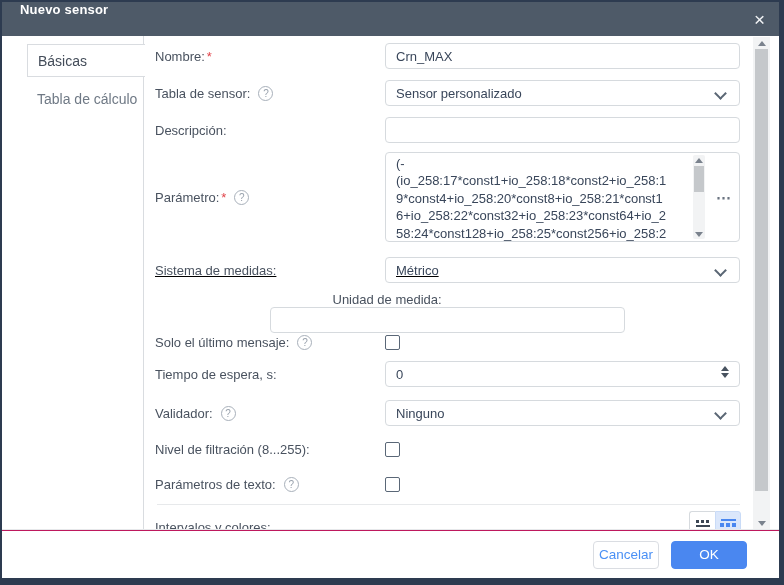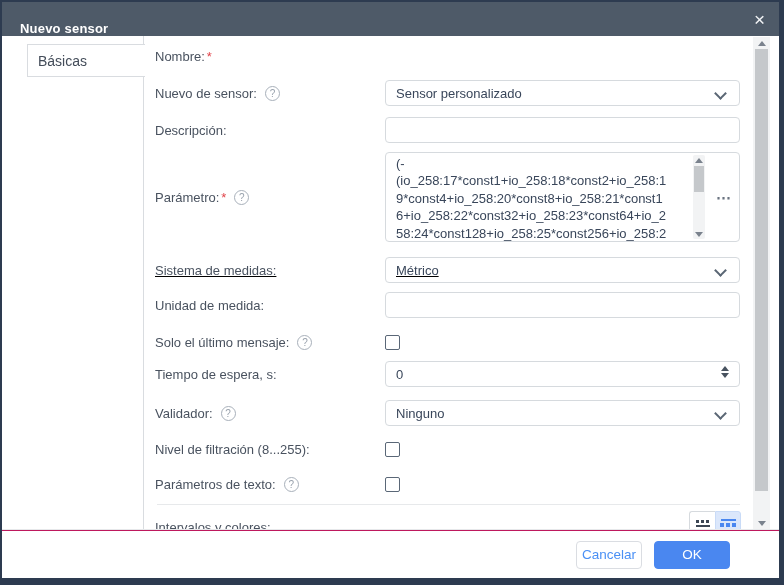--- a/index.html
+++ b/index.html
@@ -3,21 +3,21 @@
 <meta charset="utf-8">
 <style>
   * { box-sizing: border-box; margin: 0; padding: 0; }
   html,body { width:784px; height:585px; font-family:"Liberation Sans", sans-serif; }
   .dialog {
     position: relative; width: 784px; height: 585px;
     background: #2d3b50; overflow: hidden;
   }
   .header {
     position: absolute; left: 2px; top: 2px; right: 5px; height: 34px;
-    background: #4e5a68; display: flex; align-items: flex-end;
+    background: #4e5a68; display: flex; align-items: flex-start;
   }
   .header .title { color:#ffffff; font-size:13px; font-weight:bold; margin-left:18px; letter-spacing:.2px; }
   .header .close {
     position:absolute; right:10px; top:50%; transform:translateY(-50%);
     color:#f2f4f6; font-size:19px; line-height:1; cursor:pointer; font-weight:400; padding:2px 4px;
   }
   .main {
     position:absolute; left:2px; right:5px; top:36px; bottom:7px; background:#be185d;
   }
   .scrollarea {
@@ -101,21 +101,21 @@
   .tgl.active .mini-bar { background:#4a87f0; width:15px; }
   
   .vscroll { position:absolute; right:9px; top:1px; width:17px; height:492px; background:#f2f3f4; }
   .vscroll .thumb { position:absolute; left:2px; right:2px; top:12px; height:442px; background:#c5c8cb; cursor:grab; }
   .vscroll .sb-arrow { height:12px; }
   .vscroll .up { top:0; } .vscroll .down { bottom:0; }
   .param-scroll .up { top:0; } .param-scroll .down { bottom:0; }
   
   .footer {
     position:absolute; left:0; right:0; bottom:0; height:47px; background:#fff;
-    display:flex; align-items:center; justify-content:flex-end; gap:12px; padding-right:49px;
+    display:flex; align-items:center; justify-content:flex-end; gap:12px; padding-right:32px;
   }
   .btn {
     height:28px; border-radius:4px; font-size:13.5px; font-family:"Liberation Sans", sans-serif;
     cursor:pointer; display:flex; align-items:center; justify-content:center;
   }
   .btn-cancel { width:66px; background:#fff; border:1px solid #dadde2; color:#4a90f5; }
   .btn-ok { width:76px; background:#4a87f0; border:1px solid #4a87f0; color:#fff; }
 </style>
 </head>
 <body>
@@ -127,31 +127,37 @@
     <span class="close">×</span>
   </div>
 
   <div class="main">
     <div class="scrollarea">
 
       <div class="tab-separator"></div>
       <div class="tab active">
         <span>Básicas</span>
       </div>
+      <div class="tab inactive">
+        <span>Tabla de cálculo</span>
+      </div>
 
       <div class="row" style="top:7px; height:26px;">
         <div class="lbl">
           <span>Nombre:</span>
             <span class="req">*</span>
         </div>
+        <div class="field">
+          <input class="tbox" type="text" value="Crn_MAX" style="">
+        </div>
       </div>
 
       <div class="row" style="top:44px; height:26px;">
         <div class="lbl">
-          <span>Nuevo de sensor:</span>
+          <span>Tabla de sensor:</span>
           <span class="help">?</span>
         </div>
         <div class="field">
           <div class="select">
             <span>Sensor personalizado</span>
             <i class="chev"></i>
           </div>
         </div>
       </div>
 
@@ -196,21 +202,21 @@
           <span>Sistema de medidas:</span>
         </div>
         <div class="field">
           <div class="select">
             <span>Métrico</span>
             <i class="chev"></i>
           </div>
         </div>
       </div>
 
-      <div class="row" style="top:256px; height:26px;">
+      <div class="row" style="top:256px; height:26px;flex-direction:column;">
         <div class="lbl">
           <span>Unidad de medida:</span>
         </div>
         <div class="field">
           <input class="tbox" type="text" value="" style="">
         </div>
       </div>
 
       <div class="row" style="top:298px; height:16px;">
         <div class="lbl">

